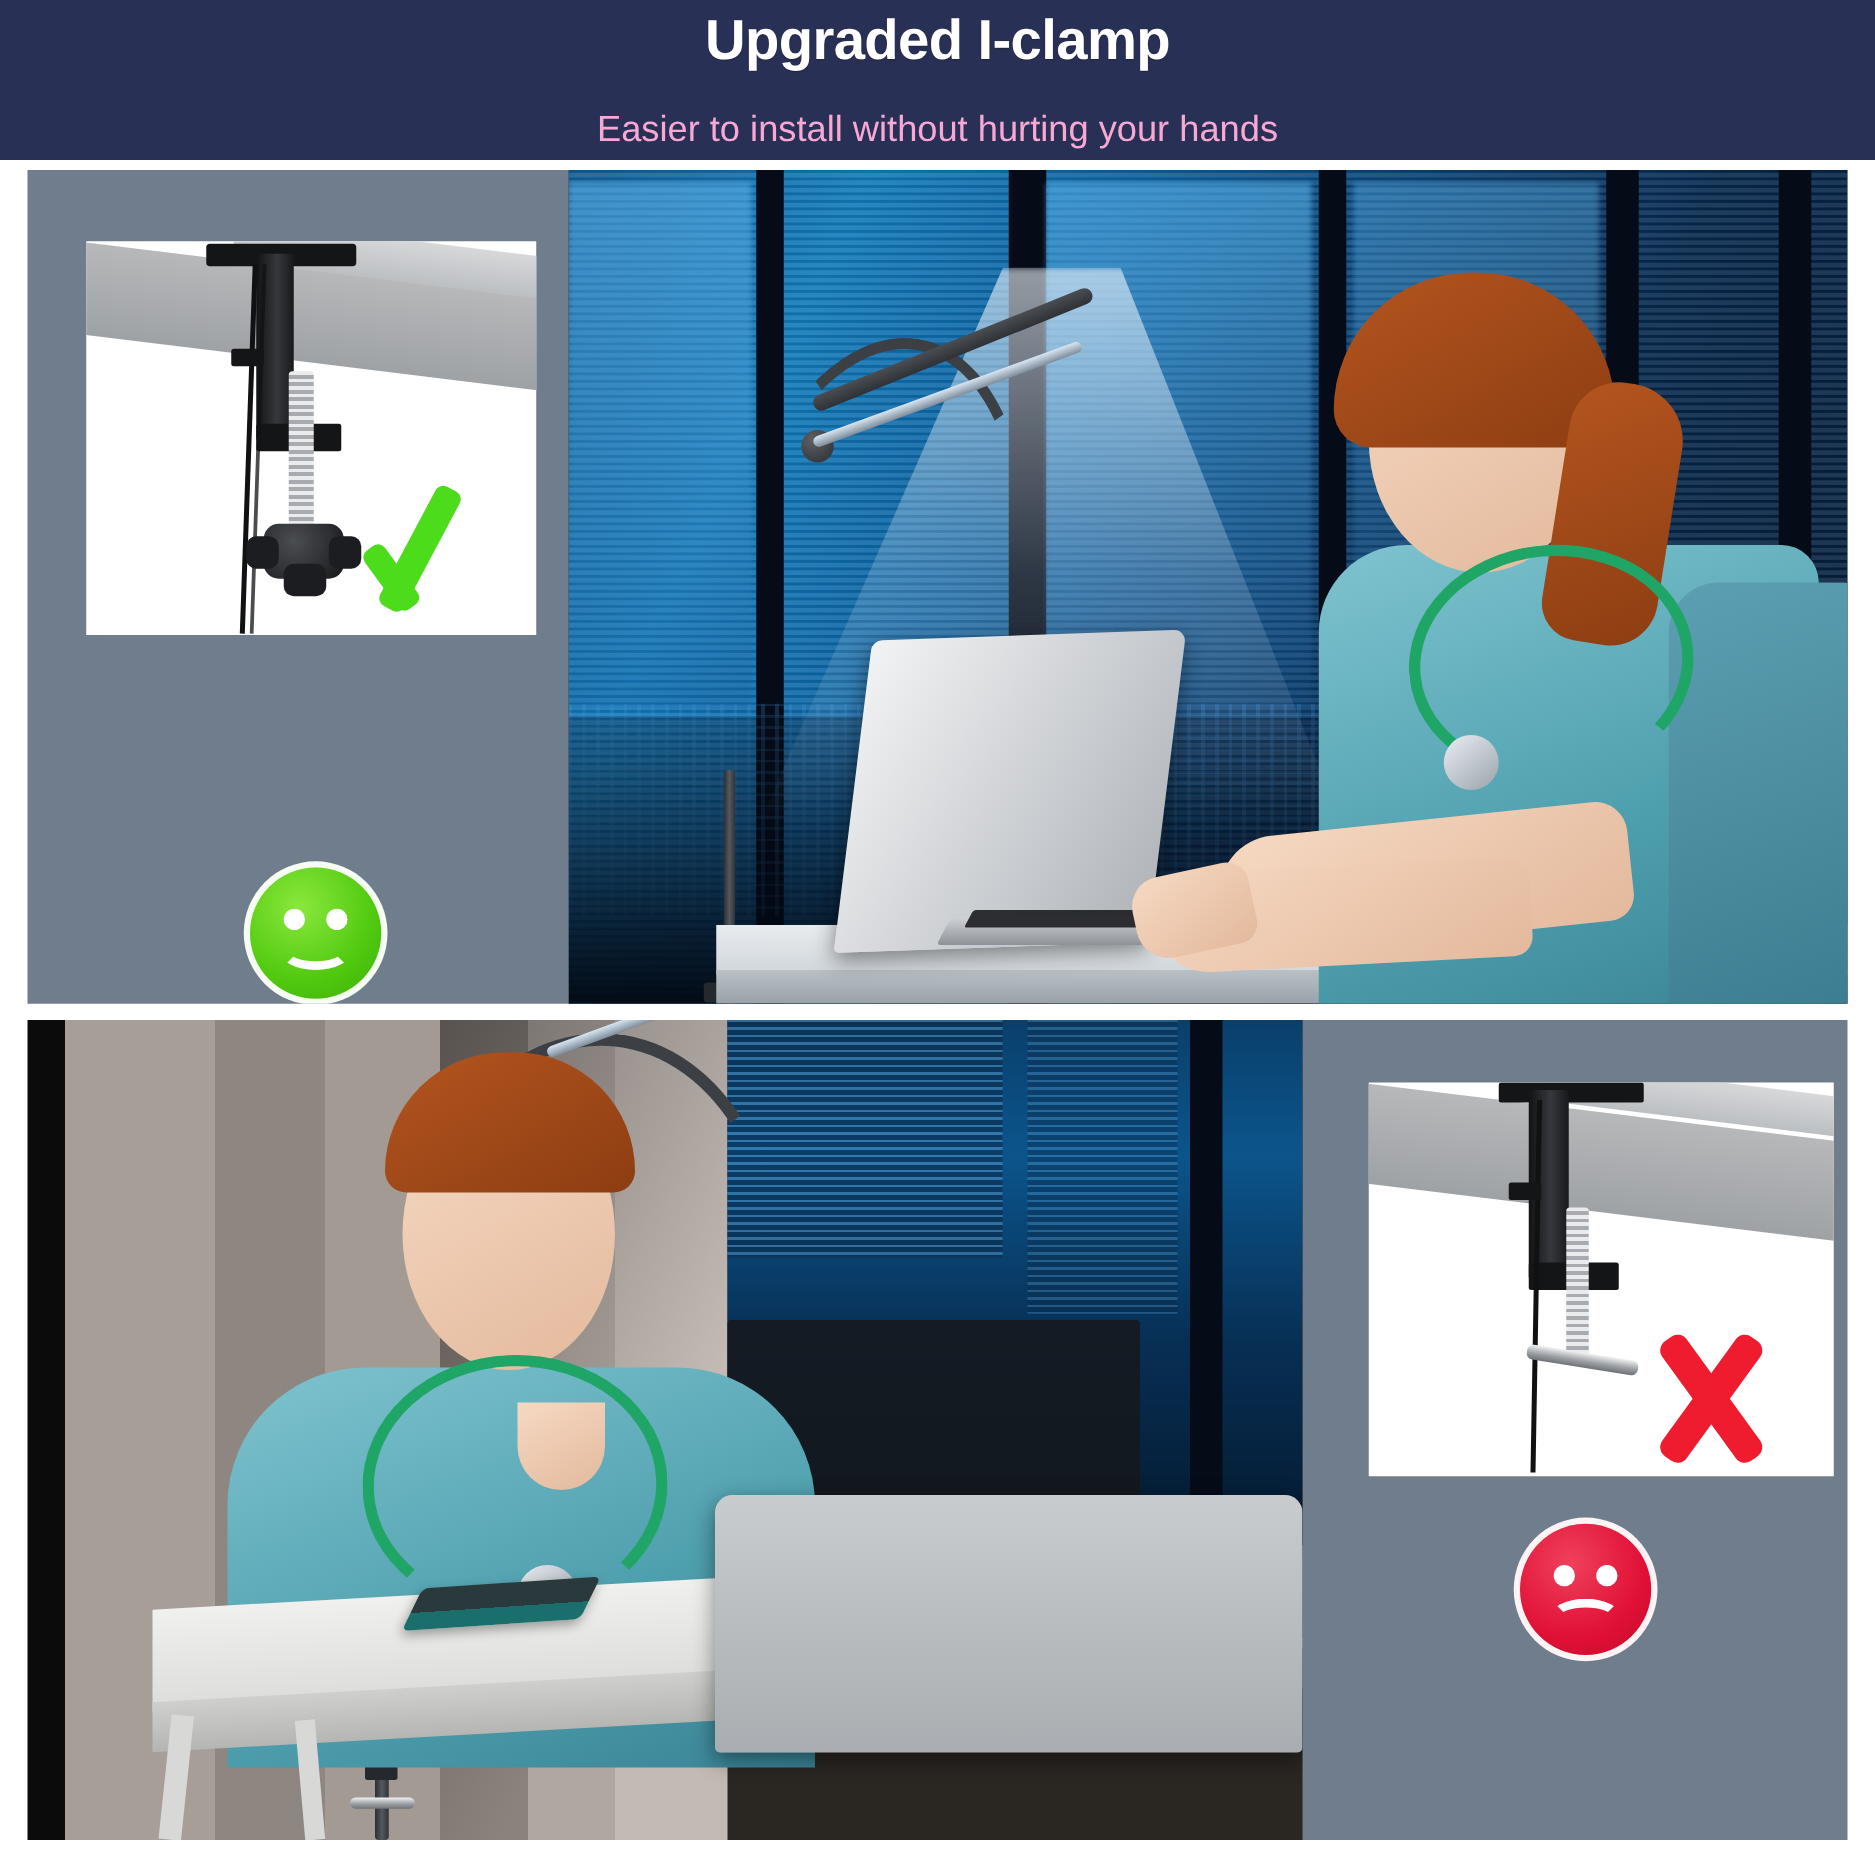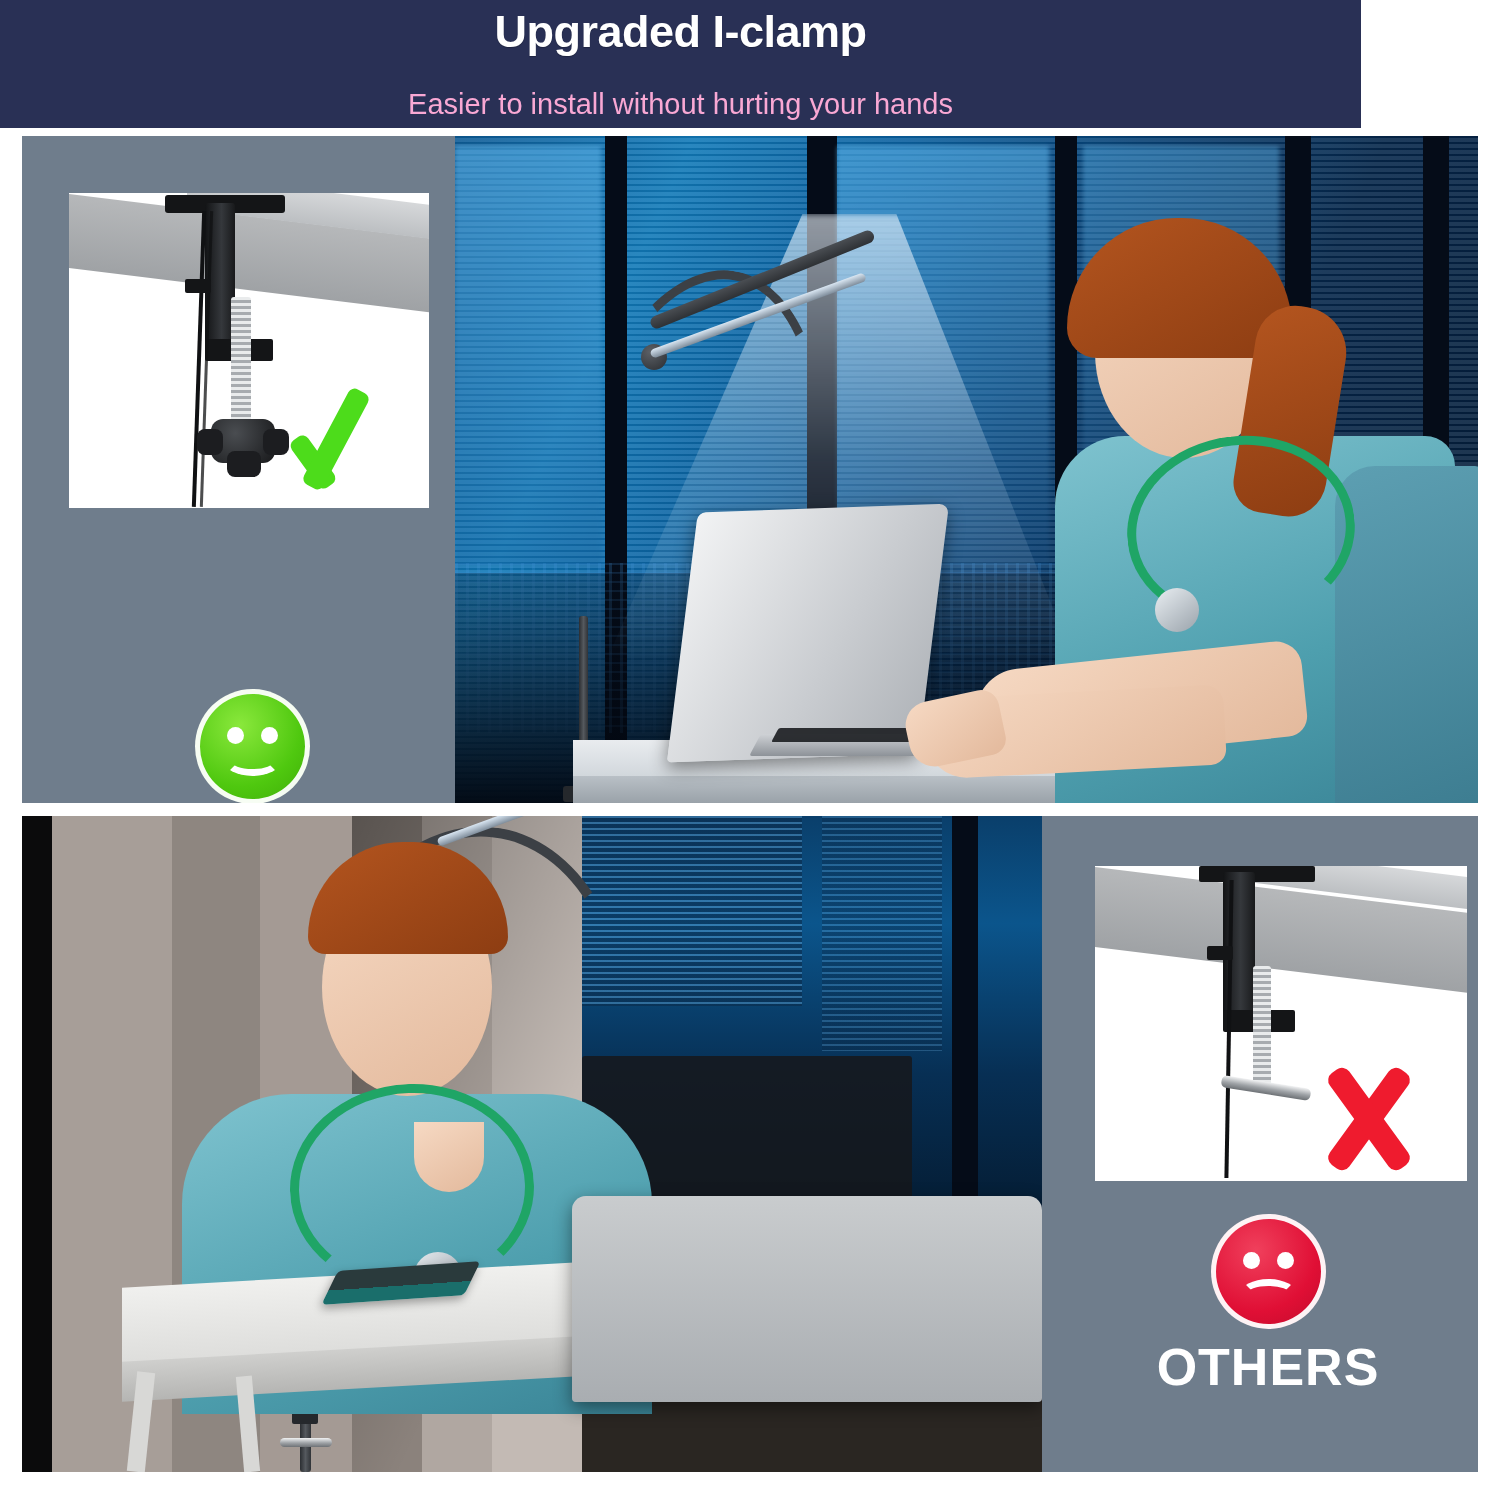--- a/index.html
+++ b/index.html
@@ -1,21 +1,21 @@
 <!DOCTYPE html>
 <html><head>
 <meta charset="utf-8">
 <style>
   html,body{margin:0;padding:0;background:#ffffff;}
   body{width:1500px;height:1494px;font-family:"Liberation Sans",sans-serif;overflow:hidden;}
 
   .page{position:relative;width:1500px;height:1494px;background:#ffffff;}
 
   
-  .header{position:absolute;left:0;top:0;width:1361px;height:128px;background:#293055;
+  .header{position:absolute;left:0;top:0;width:1500px;height:128px;background:#293055;
           display:flex;flex-direction:column;align-items:center;justify-content:center;gap:28px;}
   .header-title{color:#ffffff;font-size:45px;font-weight:bold;letter-spacing:-0.5px;
                 line-height:1.02;font-stretch:condensed;text-shadow:0 1px 1px rgba(0,0,0,.25);}
   .header-sub{color:#f9a8d4;font-size:29px;font-weight:400;margin-top:6px;line-height:1.05;}
 
   
   .row{position:absolute;overflow:hidden;background:#6f7d8c;}
   .row-top{left:22px;top:136px;width:1456px;height:667px;}
   .row-bot{left:22px;top:816px;width:1456px;height:656px;}
 
@@ -270,17 +270,16 @@
         <div class="cross-2" style="left:44px;top:-2px;width:24px;height:118px;transform:rotate(-36deg);"></div>
       </div>
     </div>
 
     <div class="badge" style="left:1143px;top:1230px;width:250px;left:1121px;top:398px;">
       <div class="face bad">
         <span class="eye l"></span>
         <span class="eye r"></span>
         <span class="mouth frown"></span>
       </div>
-      <div class="badge-label">OTHERS</div>
     </div>
   </div>
 
 </div>
 
 </body></html>

